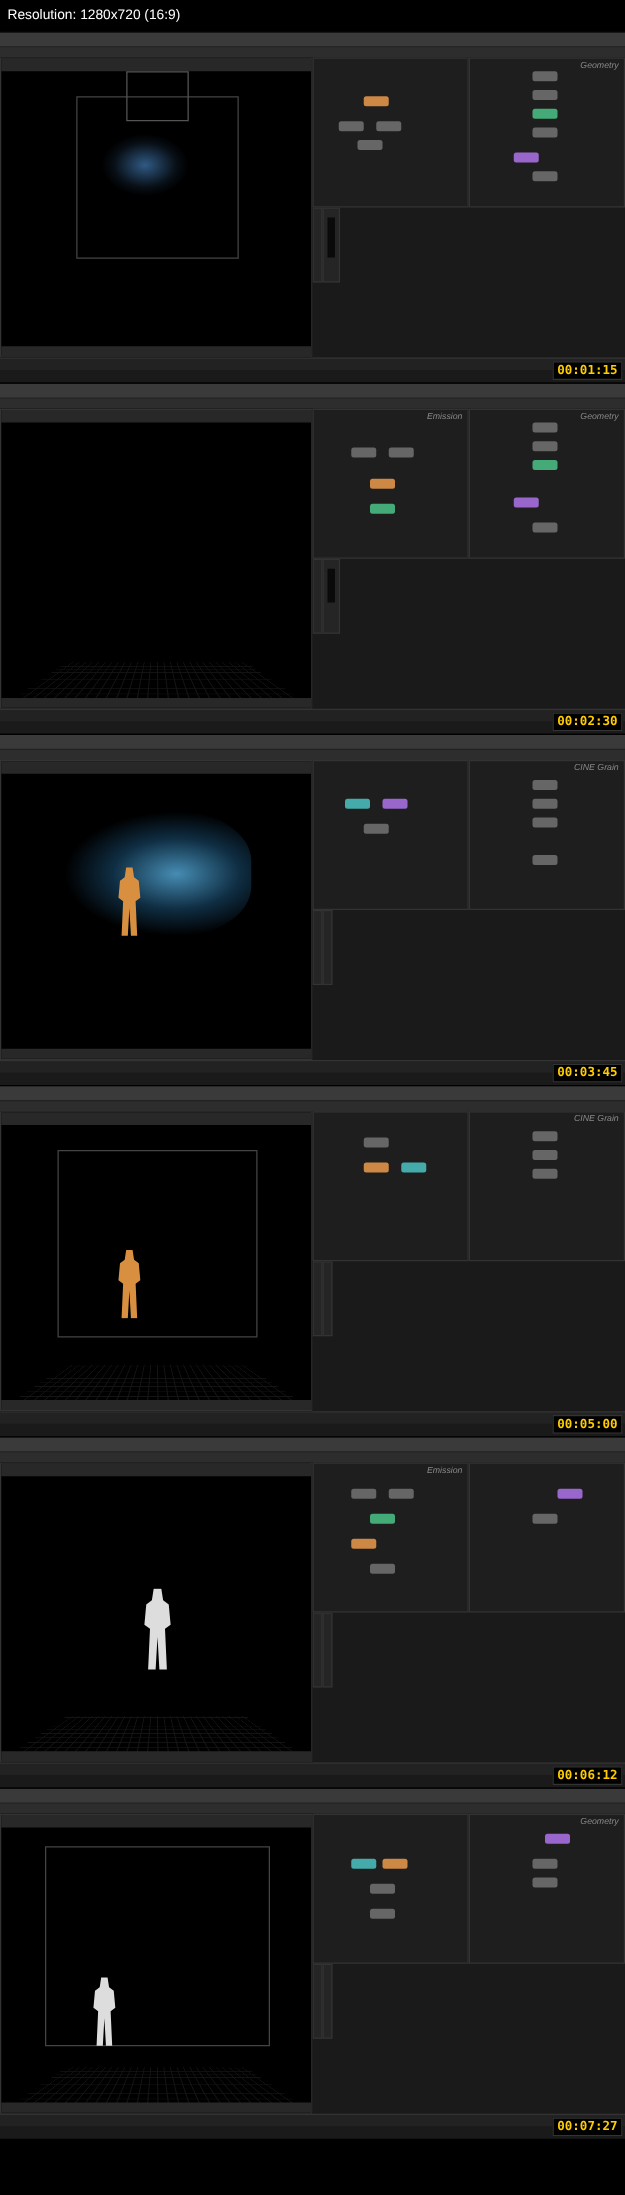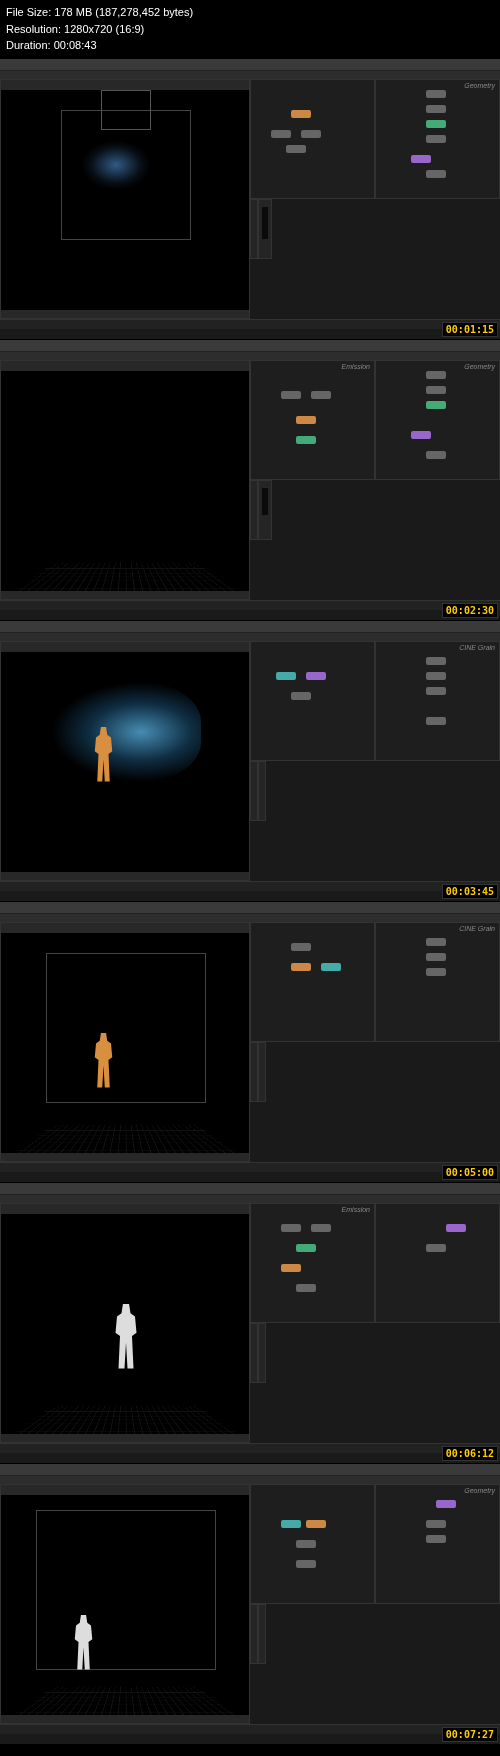--- a/index.html
+++ b/index.html
@@ -43,30 +43,22 @@
 .n-teal { background: #4aa; }
 .gradient-bar { height: 8px; background: linear-gradient(90deg, #c44, #cc4, #4c4, #4cc, #44c, #c4c); margin: 2px 0; border-radius: 1px; }
 .vp-top { height: 10px; background: #282828; font-size: 5px; color: #888; }
 .vp-bot { position: absolute; bottom: 0; left: 0; right: 0; height: 8px; background: #282828; }
 </style>
 </head>
 <body>
 
 <div class="header">
   <span class="header-line">
-    <span>File Size:</span>
-    <span>178 MB (187,278,452 bytes)</span>
-  </span>
-  <span class="header-line">
     <span>Resolution:</span>
     <span>1280x720 (16:9)</span>
-  </span>
-  <span class="header-line">
-    <span>Duration:</span>
-    <span>00:08:43</span>
   </span>
 </div>
 
 <div class="thumbs">
 
   <div class="thumb">
     <div class="titlebar"></div>
     <div class="menubar"></div>
     <div class="content">
       <div class="viewport">

